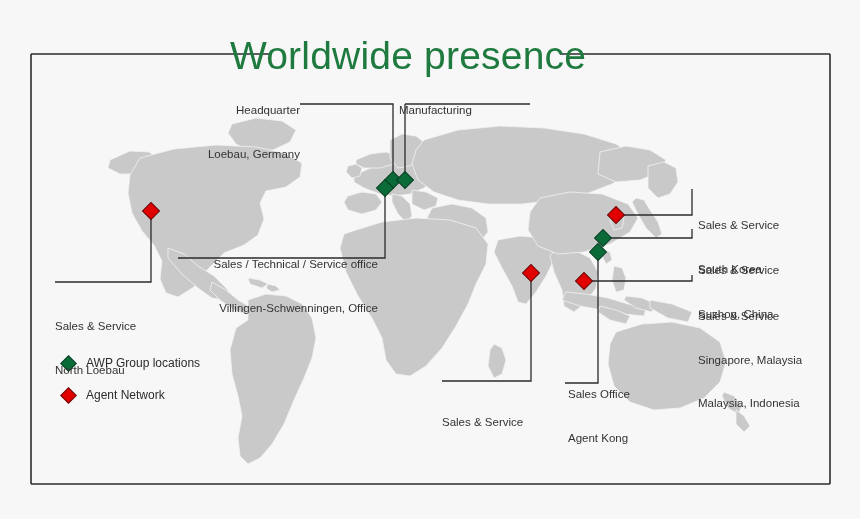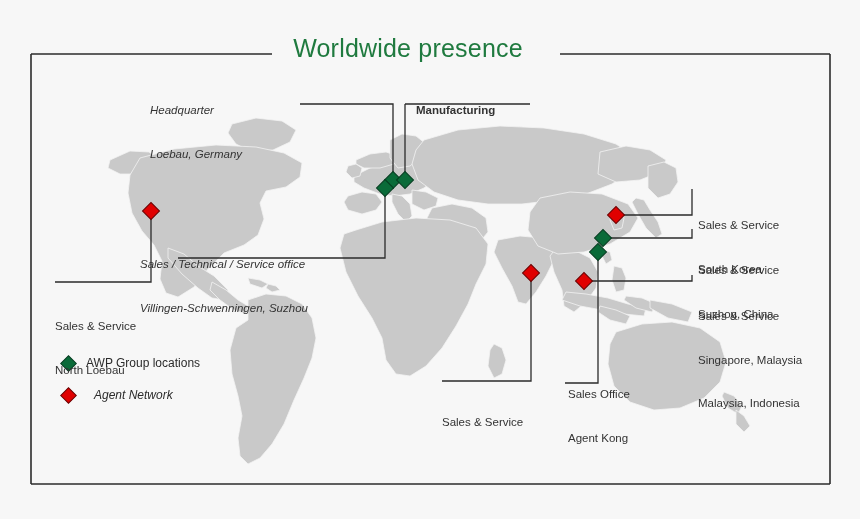--- a/index.html
+++ b/index.html
@@ -6,29 +6,29 @@
   body{
     width:860px;height:519px;
     background:#f7f7f7;
     font-family:"Liberation Sans","DejaVu Sans",sans-serif;
     position:relative;overflow:hidden;
   }
   #stage{position:absolute;inset:0;width:860px;height:519px;}
   .layer{position:absolute;left:0;top:0;width:860px;height:519px;}
   #title{
     position:absolute;left:0;top:34px;width:816px;text-align:center;
-    font-size:25px;color:#1f7a3f;letter-spacing:.2px;
+    font-size:39px;color:#1f7a3f;letter-spacing:.2px;
     font-family:"Liberation Sans","DejaVu Sans",sans-serif;
     font-weight:400;z-index:6;
   }
   .lbl{
     position:absolute;font-size:11.5px;line-height:14.5px;color:#333333;
     white-space:pre;z-index:7;
   }
-  .lbl.r{text-align:left;font-style:italic;}
+  .lbl.r{text-align:right;}
   .lbl.l{text-align:left;}
   .legend-item{position:absolute;font-size:12px;color:#2b2b2b;z-index:7;white-space:nowrap;}
   .legend-item .txt{position:absolute;left:22px;top:0;}
   svg{display:block;}
 </style>
 </head>
 <body>
 
 <div id="stage">
 
@@ -151,27 +151,27 @@
     </g>
   </svg>
 
   <div id="title">Worldwide presence</div>
 
   <div class="lbl r" style="left:150px;top:74px;width:150px;">
     <div>Headquarter</div>
     <div>Loebau, Germany</div>
   </div>
 
-  <div class="lbl l" style="left:416px;top:74px;width:190px;font-weight:bold;">
+  <div class="lbl l" style="left:399px;top:74px;width:190px;">
     <div>Manufacturing</div>
   </div>
 
   <div class="lbl r" style="left:140px;top:228px;width:238px;">
     <div>Sales / Technical / Service office</div>
-    <div>Villingen-Schwenningen, Suzhou</div>
+    <div>Villingen-Schwenningen, Office</div>
   </div>
 
   <div class="lbl l" style="left:55px;top:290px;width:170px;">
     <div>Sales &amp; Service</div>
     <div>North Loebau</div>
   </div>
 
   <div class="lbl l" style="left:698px;top:189px;width:150px;">
     <div>Sales &amp; Service</div>
     <div>South Korea</div>
@@ -194,16 +194,16 @@
   </div>
 
   <div class="lbl l" style="left:442px;top:386px;width:140px;">
     <div>Sales &amp; Service</div>
   </div>
 
   <div class="legend-item" style="left:86px;top:356px;">
     <span class="txt" style="left:0;">AWP Group locations</span>
   </div>
   <div class="legend-item" style="left:86px;top:388px;">
-    <span class="txt" style="left:8px;font-style:italic;">Agent Network</span>
+    <span class="txt" style="left:0;">Agent Network</span>
   </div>
 
 </div>
 
 </body></html>

